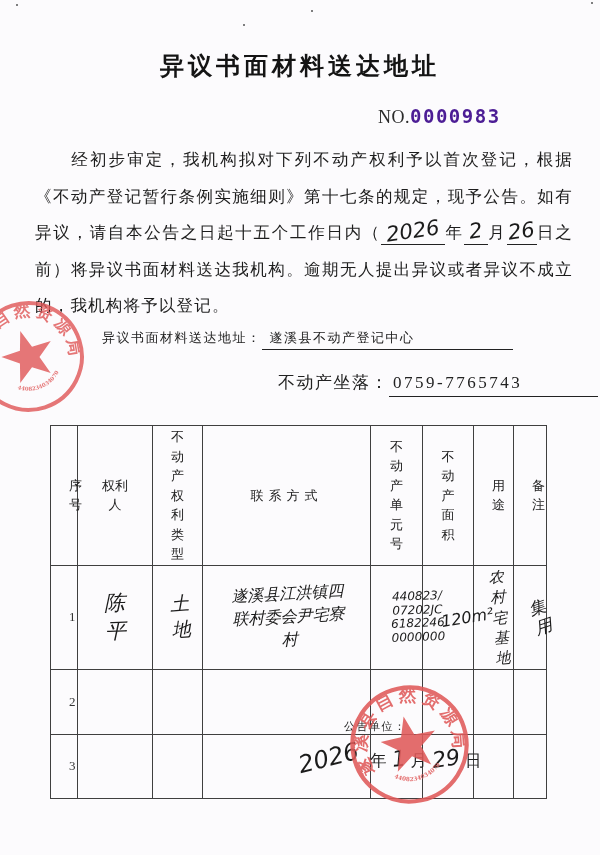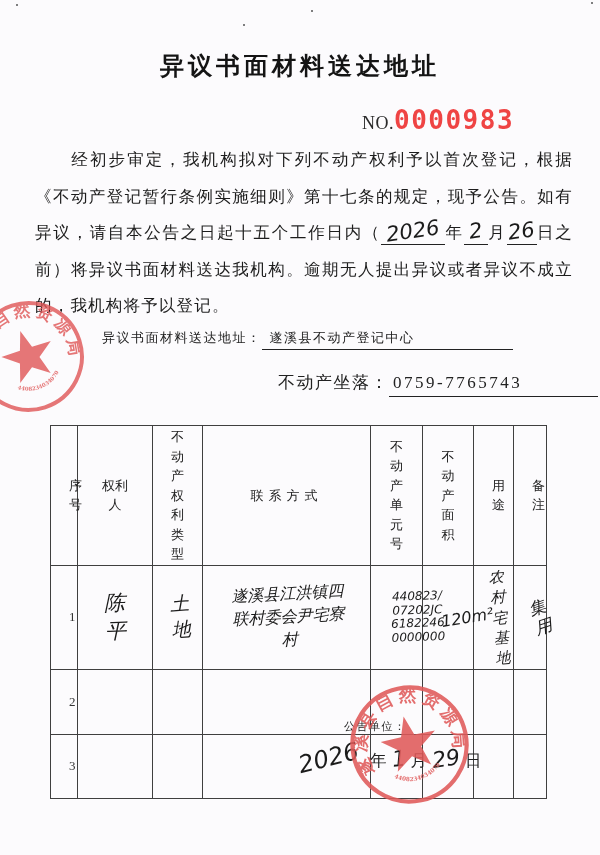--- a/index.html
+++ b/index.html
@@ -14,24 +14,24 @@
   .sp2 { left:243px; top:24px; width:2px; height:2px; }
   .sp3 { left:591px; top:2px; width:2px; height:2px; }
   .sp4 { left:311px; top:10px; width:2px; height:2px; }
 
   .title {
     position:absolute; top:50px; left:0; width:100%; text-align:center;
     font-family:"DejaVu Sans","Liberation Sans",sans-serif;
     font-size:24px; font-weight:bold; letter-spacing:4px; color:#141414;
   }
   .no-line { position:absolute; top:105px; left:362px; white-space:nowrap; }
-  .no-label { font-size:18px; color:#2a2a2a; letter-spacing:0.5px; }
+  .no-label { font-size:18px; color:#2a2a2a; letter-spacing:0.5px;margin-left:16px; }
   .no-value {
     font-family:"DejaVu Sans Mono",monospace; font-weight:bold;
-    font-size:26px; color:#ef4444; letter-spacing:1.5px;
+    font-size:19px; color:#4c1d95; letter-spacing:1.5px;
   }
 
   .intro {
     position:absolute; left:35px; top:142px; width:538px;
     font-size:16.5px; line-height:36.6px; letter-spacing:1.2px;
     text-align:justify; text-indent:2.2em; color:#1d1d1d;
   }
   .blank {
     display:inline-block; border-bottom:1.5px solid #222;
     text-align:center; text-indent:0; letter-spacing:0;

